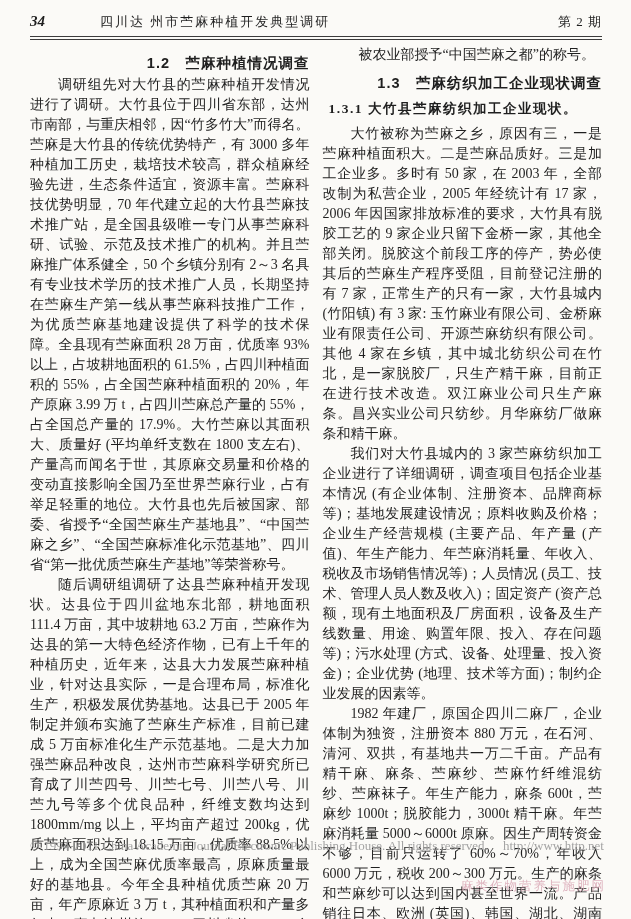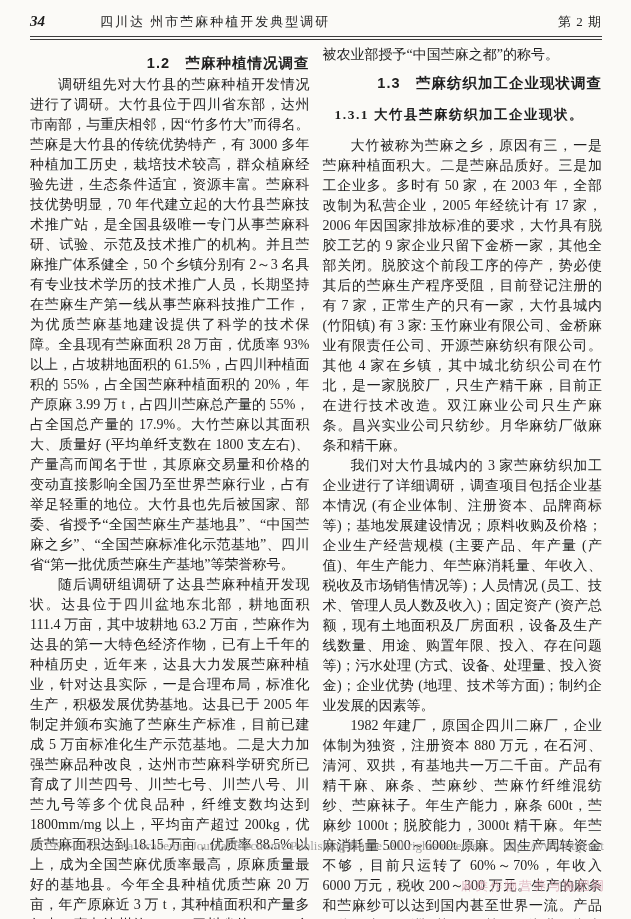--- a/index.html
+++ b/index.html
@@ -17,29 +17,29 @@
   .hdr { display: flex; align-items: baseline; font-size: 13px; padding-bottom: 5px; }
   .hdr .pn { width: 70px; font-style: italic; font-size: 15px; font-weight: bold; }
   .hdr .rt { flex: 1; text-align: left; letter-spacing: 2px; }
   .hdr .iss { width: 70px; text-align: right; letter-spacing: 1px; }
   .double-rule { height: 4px; border-top: 1.5px solid #3c3c3c; border-bottom: 1px solid #3c3c3c; }
 
   
   .cols { display: flex; gap: 13px; margin-top: 5px; }
   .col { width: 280px; font-size: 14px; line-height: 20px; text-align: justify; }
   .col p { text-indent: 2em; }
-  .col p.noindent { text-indent: 0; }
+  .col p.noindent { text-indent: 0; margin-left: 36px; }
   h2.sec {
     font-family: "Liberation Sans", "DejaVu Sans", sans-serif;
     font-size: 14.5px; font-weight: bold; line-height: 20px;
     margin: 8px 0 2px; text-align: right; letter-spacing: 1px;
   }
   h3.subsec {
     font-size: 13.5px; font-weight: 600; line-height: 19px;
-    margin: 12px; text-align: left; letter-spacing: 1.5px;
+    margin: 6px; text-align: left; letter-spacing: 1.5px;
   }
 
   
   .wm-cnki {
     position: absolute; left: 30px; right: 27px; top: 838px;
     display: flex; justify-content: space-between;
     font-size: 13px; color: #9a9a9a; opacity: 0.9;
     white-space: nowrap; pointer-events: none;
   }
   .wm-fiber {

